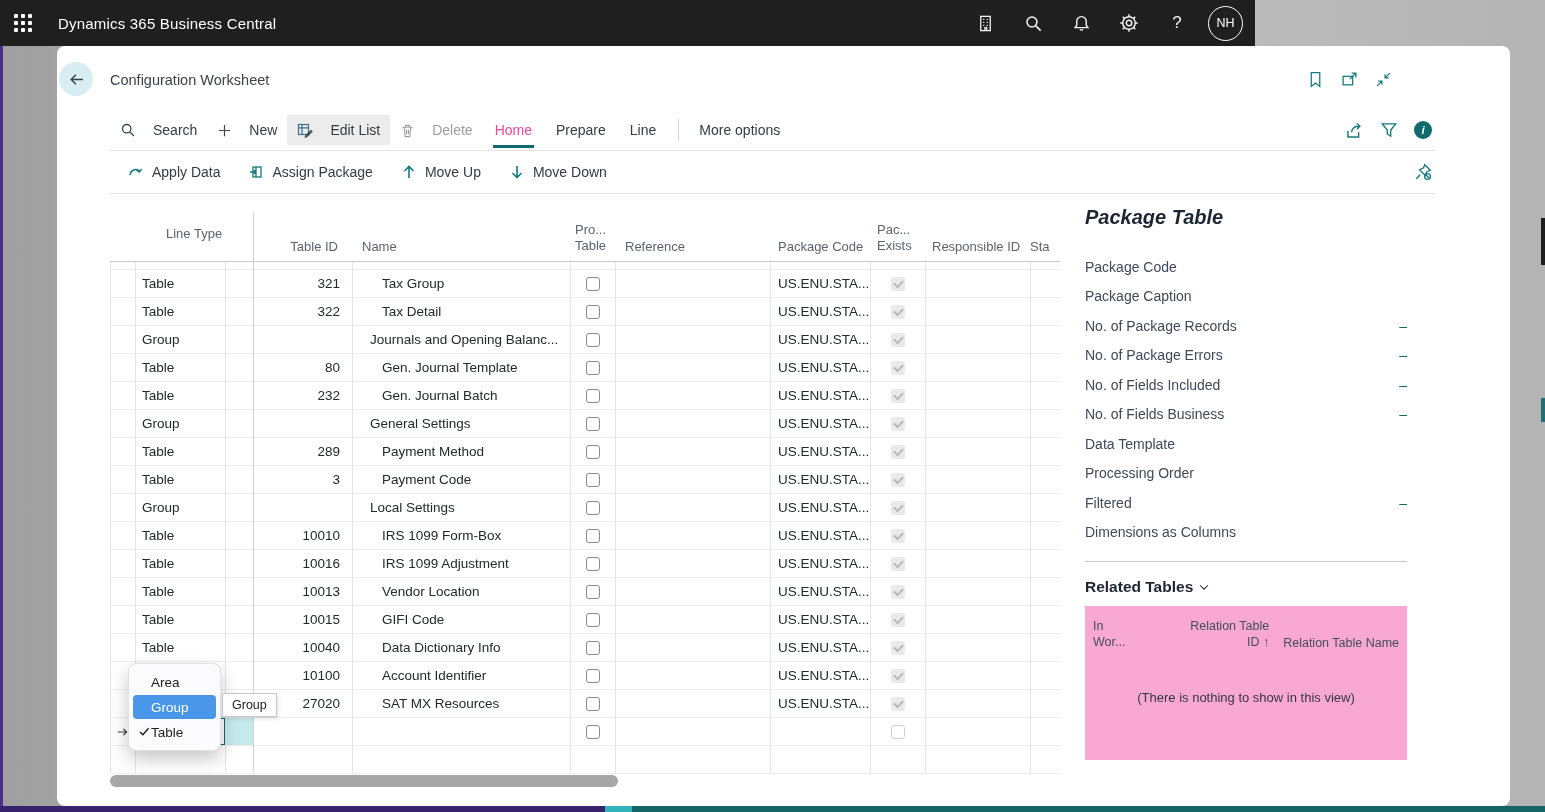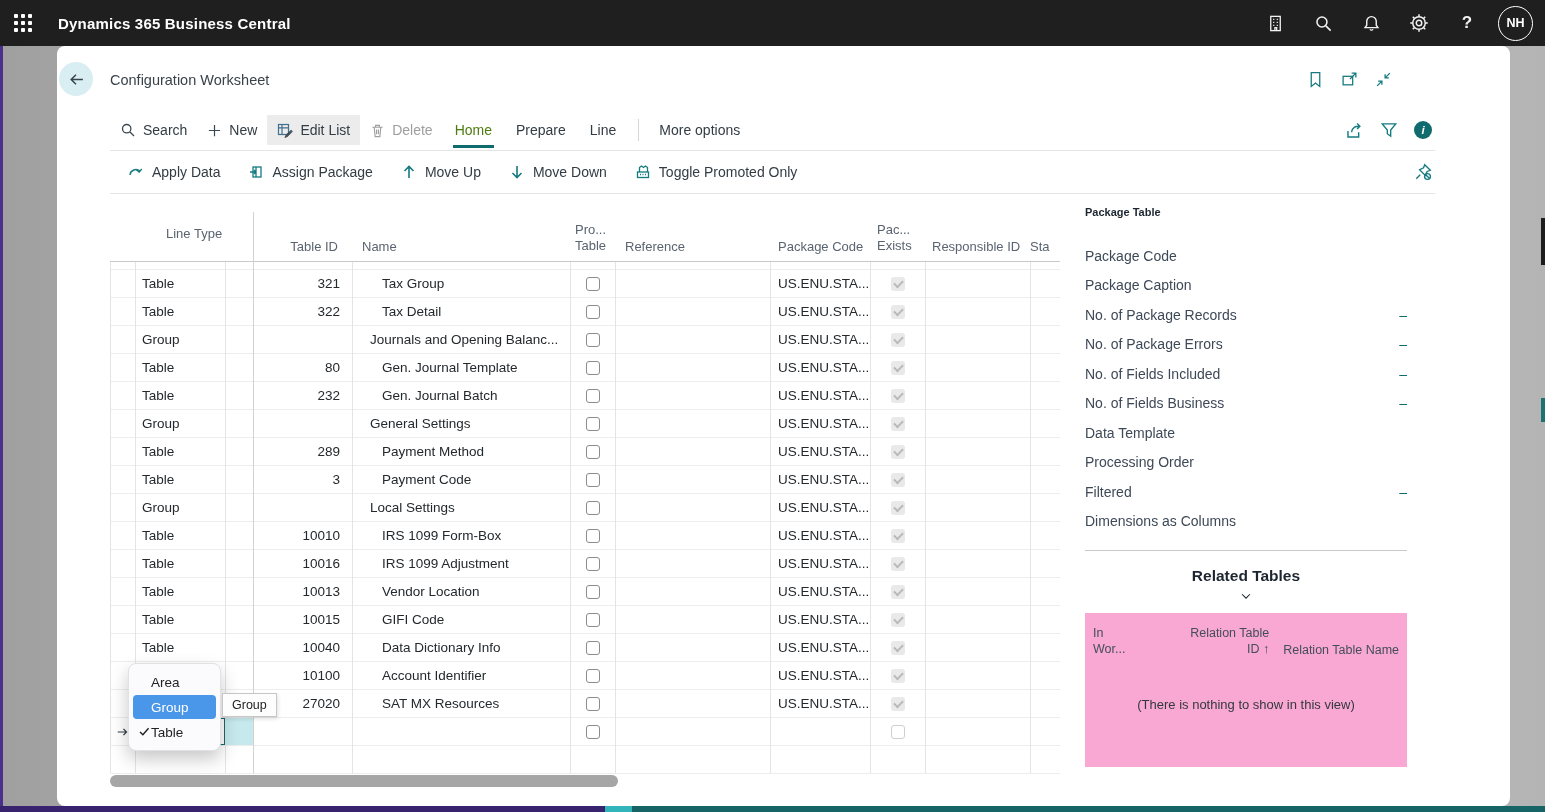--- a/index.html
+++ b/index.html
@@ -1,20 +1,20 @@
 <!DOCTYPE html>
 <html><head>
 <meta charset="utf-8">
 <style>
   html,body{margin:0;padding:0;}
   body{font-family:"Liberation Sans","DejaVu Sans",sans-serif;-webkit-font-smoothing:antialiased;}
   .page{position:relative;width:1545px;height:812px;overflow:hidden;
         background:linear-gradient(to right,#9f9f9f,#c9c9c9 45%,#b4b4b4);}
   
-  .topbar{position:absolute;left:0;top:0;width:1545px;height:46px;background:#1f1f1f;display:flex;align-items:center;z-index:30;font-weight:bold;}
+  .topbar{position:absolute;left:0;top:0;width:1255px;height:46px;background:#1f1f1f;display:flex;align-items:center;z-index:30;}
   .waffle{width:46px;height:46px;display:flex;align-items:center;justify-content:center;cursor:pointer;}
   .waffle .dots{display:grid;grid-template-columns:repeat(3,4px);grid-gap:3px;}
   .waffle .dots i{width:4px;height:4px;background:#fff;border-radius:1px;}
   .topbar-title{color:#fff;font-size:15px;margin-left:12px;letter-spacing:.2px;}
   .topbar-right{margin-left:auto;display:flex;align-items:center;gap:14px;padding-right:12px;}
   .tb-icon{width:34px;height:34px;display:flex;align-items:center;justify-content:center;color:#f2f2f2;cursor:pointer;}
   .avatar{width:33px;height:33px;border-radius:50%;border:1.5px solid #fff;color:#fff;display:flex;align-items:center;justify-content:center;font-size:12.5px;cursor:pointer;}
   
   .left-sliver{position:absolute;left:0;top:46px;width:3px;height:760px;background:#4a2f8c;z-index:5;}
   .bottom-strip{position:absolute;left:0;top:806px;width:1545px;height:6px;z-index:31;display:flex;}
@@ -25,26 +25,26 @@
   .edge-sliver-teal{position:absolute;left:1541px;top:398px;width:4px;height:24px;background:#1f7073;z-index:6;}
   
   .card{position:absolute;left:57px;top:46px;width:1453px;height:760px;background:#fff;border-radius:8px;z-index:10;}
   
   .back-circle{position:absolute;left:2px;top:16px;width:34px;height:34px;border-radius:50%;background:#d9eef2;display:flex;align-items:center;justify-content:center;color:#39434b;cursor:pointer;}
   .page-title{position:absolute;left:53px;top:26px;font-size:14.5px;color:#39434b;}
   .header-icons{position:absolute;right:118px;top:25px;display:flex;gap:17px;color:#157a80;}
   .h-icon{width:17px;height:17px;cursor:pointer;}
   
   .toolbar1{position:absolute;left:53px;right:70px;top:64px;height:40px;display:flex;align-items:center;font-size:14px;color:#323c44;}
-  .t-item{display:flex;align-items:center;gap:7px;cursor:pointer;padding:7px 10px;white-space:nowrap;}
+  .t-item{display:flex;align-items:center;gap:17px;cursor:pointer;padding:7px 10px;white-space:nowrap;}
   .t-item svg{flex:none;}
   .t-edit{background:#ececec;border-radius:1px;}
   .t-disabled{color:#9e9e9e;cursor:default;}
   .t-tab{padding:7px 12px;cursor:pointer;position:relative;}
-  .t-tab.active{color:#4d7c0f;}
+  .t-tab.active{color:#ec4899;}
   .t-tab.active::after{content:"";position:absolute;left:10px;right:10px;bottom:-3px;height:3px;background:#0f6b6d;}
   .t-sep{width:1px;height:22px;background:#d6d6d6;margin:0 10px;}
   .toolbar1-right{position:absolute;right:78px;top:64px;height:40px;display:flex;align-items:center;gap:16px;color:#157a80;}
   .info-circle{width:18px;height:18px;border-radius:50%;background:#0f6b6d;color:#fff;font-size:11.5px;font-weight:bold;display:flex;align-items:center;justify-content:center;font-style:italic;cursor:pointer;}
   .divider{position:absolute;left:53px;right:75px;height:1px;background:#e5e5e5;}
   
   .toolbar2{position:absolute;left:60px;top:105px;height:42px;display:flex;align-items:center;gap:6px;font-size:14px;color:#323c44;}
   .a-item{display:flex;align-items:center;gap:8px;cursor:pointer;padding:8px 11px;white-space:nowrap;}
   .a-item svg{color:#157a80;flex:none;}
   .unpin{position:absolute;right:78px;top:117px;color:#157a80;cursor:pointer;}
@@ -89,27 +89,27 @@
   
   .hscroll{position:absolute;left:53px;top:729px;width:508px;height:12px;border-radius:6px;background:#a6a6a6;cursor:pointer;}
   
   .dropdown{position:absolute;left:71px;top:617px;width:93px;height:88px;background:#fbfbfd;border:1px solid #e1e1e4;border-radius:8px;box-shadow:0 8px 18px rgba(0,0,0,.22);z-index:50;padding-top:5px;box-sizing:border-box;}
   .dd-item{height:24px;margin:1px 4px;display:flex;align-items:center;font-size:13.5px;color:#222;border-radius:4px;cursor:pointer;position:relative;padding-left:18px;}
   .dd-item .chk{position:absolute;left:5px;top:5px;color:#222;}
   .dd-item.sel{background:#4a96e8;color:#fff;}
   .dd-tooltip{position:absolute;left:165px;top:647px;height:22px;padding:0 9px;background:#fdfdfd;border:1px solid #c6c6c6;box-shadow:1px 2px 4px rgba(0,0,0,.12);display:flex;align-items:center;font-size:12.5px;color:#222;z-index:50;}
   
   .factbox{position:absolute;left:1028px;top:160px;width:322px;}
-  .fb-title{font-size:11px;font-weight:bold;color:#1c2530;}
+  .fb-title{font-size:20px;font-weight:bold;color:#1c2530;font-style:italic;}
   .fb-fields{margin-top:23px;}
   .fb-row{display:flex;justify-content:space-between;height:29.5px;align-items:center;font-size:14px;}
   .fb-label{color:#3e4957;cursor:pointer;}
   .fb-value{color:#0f6b6d;cursor:pointer;}
   .fb-divider{margin-top:14px;height:1px;background:#c9c9c9;}
-  .related-title{margin-top:16px;font-size:15.5px;font-weight:bold;color:#1c2530;display:flex;align-items:center;gap:4px;cursor:pointer;flex-direction:column;}
+  .related-title{margin-top:16px;font-size:15.5px;font-weight:bold;color:#1c2530;display:flex;align-items:center;gap:4px;cursor:pointer;}
   .related-box{margin-top:10px;height:154px;background:#f9a8d4;font-size:12.5px;color:#444e58;box-sizing:border-box;padding:12px 8px;}
   .rb-head{display:flex;align-items:flex-end;}
   .rb-c1{width:78px;line-height:16px;}
   .rb-c2{width:102px;text-align:right;line-height:16px;}
   .rb-c3{flex:1;padding-left:14px;white-space:nowrap;}
   .rb-empty{text-align:center;margin-top:40px;font-size:13px;color:#33383d;}
   svg{display:block;}
 </style>
 </head>
 <body>
@@ -259,27 +259,20 @@
         <svg width="16" height="16" viewBox="0 0 16 16" fill="none" stroke="currentColor" stroke-width="1.6">
             <path d="M8 14V2.5M3.5 7L8 2.5 12.5 7"></path>
           </svg>
         <span>Move Up</span>
       </div>
       <div class="a-item">
         <svg width="16" height="16" viewBox="0 0 16 16" fill="none" stroke="currentColor" stroke-width="1.6">
             <path d="M8 2v11.5M3.5 9L8 13.5 12.5 9"></path>
           </svg>
         <span>Move Down</span>
-      </div>
-      <div class="a-item">
-        <svg width="16" height="16" viewBox="0 0 16 16" fill="none" stroke="currentColor" stroke-width="1.3">
-            <rect x="2.5" y="8" width="11" height="5.5"></rect>
-            <path d="M4.5 8V3.5l2-1.5 2 1.5 2-1.5 2 1.5V8M5 10.5h1M7.5 10.5h1M10 10.5h1"></path>
-          </svg>
-        <span>Toggle Promoted Only</span>
       </div>
     </div>
     <div class="unpin">
       <svg width="18" height="18" viewBox="0 0 16 16" fill="none" stroke="currentColor" stroke-width="1.2">
           <path d="M9.5 1.5l5 5-2.8 1-1.7 3.5-5-5L8.5 4.3zM2 14l3.5-3.5"></path>
           <circle cx="12" cy="12" r="2.6"></circle>
           <path d="M10.2 10.2l3.6 3.6"></path>
         </svg>
     </div>
     <div class="divider" style="top:147px;"></div>

